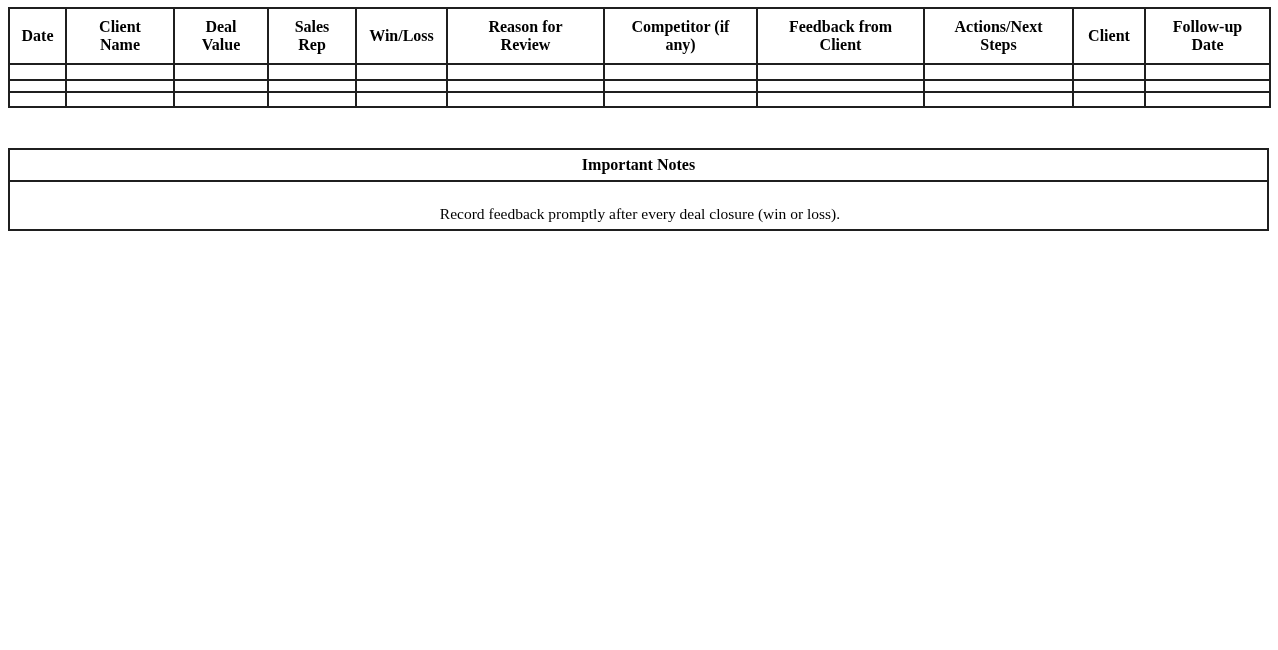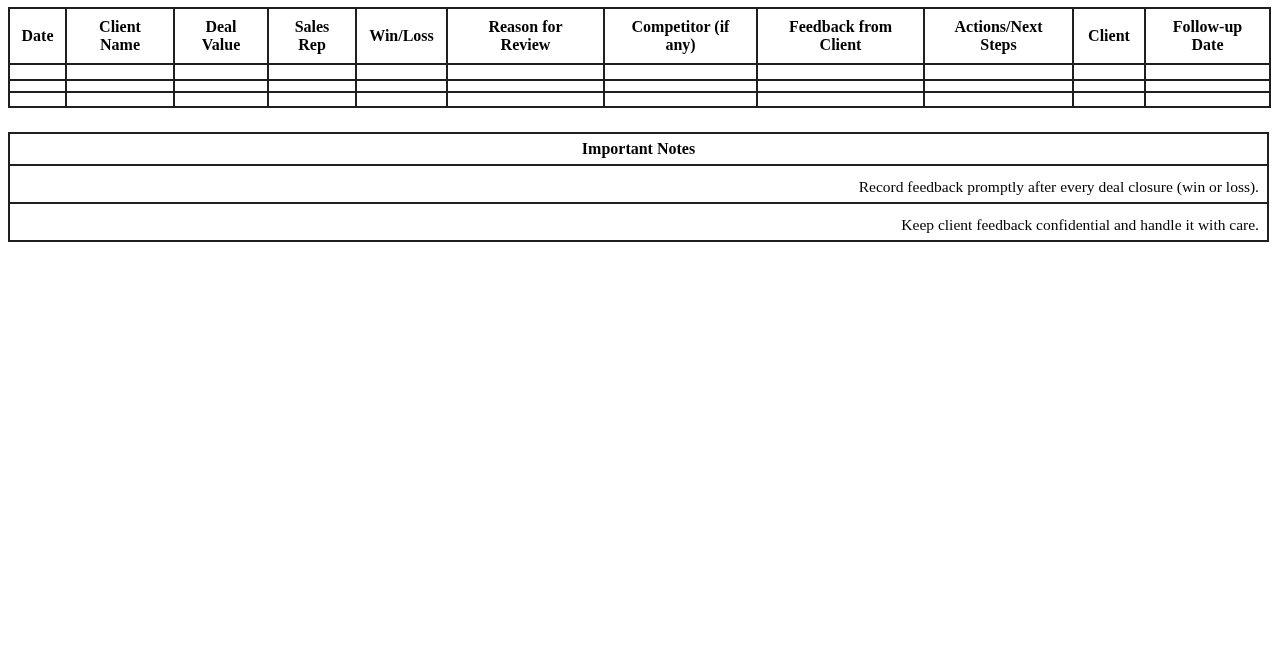--- a/index.html
+++ b/index.html
@@ -42,35 +42,35 @@
   .deal-table tr.empty-row-2 td { height: 10px; }
   .deal-table tr.empty-row-3 td { height: 13px; }
   .deal-table td { padding: 0; }
   
   .notes-table {
     margin-top: 0;
   }
   .notes-wrap {
     position: absolute;
     left: 8px;
-    top: 132px;
+    top: 148px;
     width: 1198px;
     border-radius: 20px;
   }
   .notes-table th {
     font-weight: bold;
     font-size: 16px;
     text-align: center;
     height: 30px;
     padding: 0;
   }
   .notes-table td {
     font-size: 15.5px;
-    text-align: right;
-    padding: 5px 8px 0 11px;
+    text-align: center;
+    padding: 16px 8px 0 11px;
     height: 31px;
   }
 </style>
 </head>
 <body>
 
 <div class="sheet">
   <table class="deal-table">
     <colgroup>
       <col style="width:57px">
@@ -156,18 +156,15 @@
   <table class="notes-table">
     <thead>
       <tr>
         <th>Important Notes</th>
       </tr>
     </thead>
     <tbody>
       <tr>
         <td>Record feedback promptly after every deal closure (win or loss).</td>
       </tr>
-      <tr>
-        <td>Keep client feedback confidential and handle it with care.</td>
-      </tr>
     </tbody>
   </table>
 </div>
 
 </body></html>

